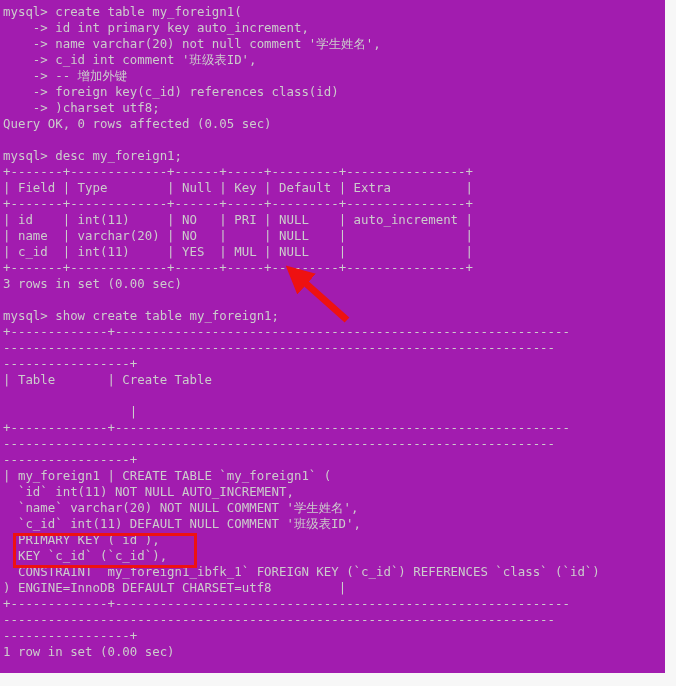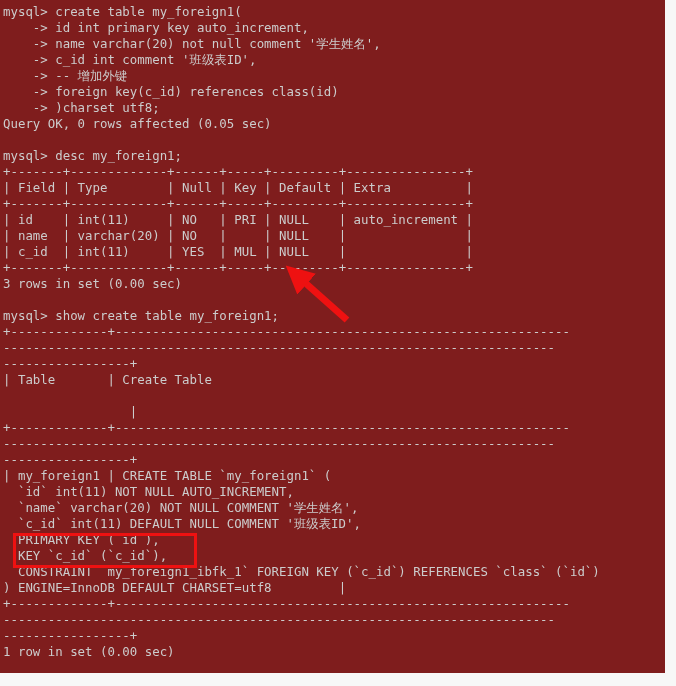--- a/index.html
+++ b/index.html
@@ -17,21 +17,21 @@
     height: 686px;
     background: #f7f7f7;
     font-family: "DejaVu Sans Mono", "Liberation Mono", monospace;
   }
   #terminal {
     position: absolute;
     left: 0px;
     top: 0px;
     width: 665px;
     height: 673px;
-    background: #7f1d1d;
+    background: #a21caf;
     overflow: hidden;
   }
   #console-lines {
     position: absolute;
     left: 3px;
     top: 4px;
     width: 660px;
     color: #cccccc;
     font-family: "DejaVu Sans Mono", "Liberation Mono", monospace;
     font-size: 12.4px;

